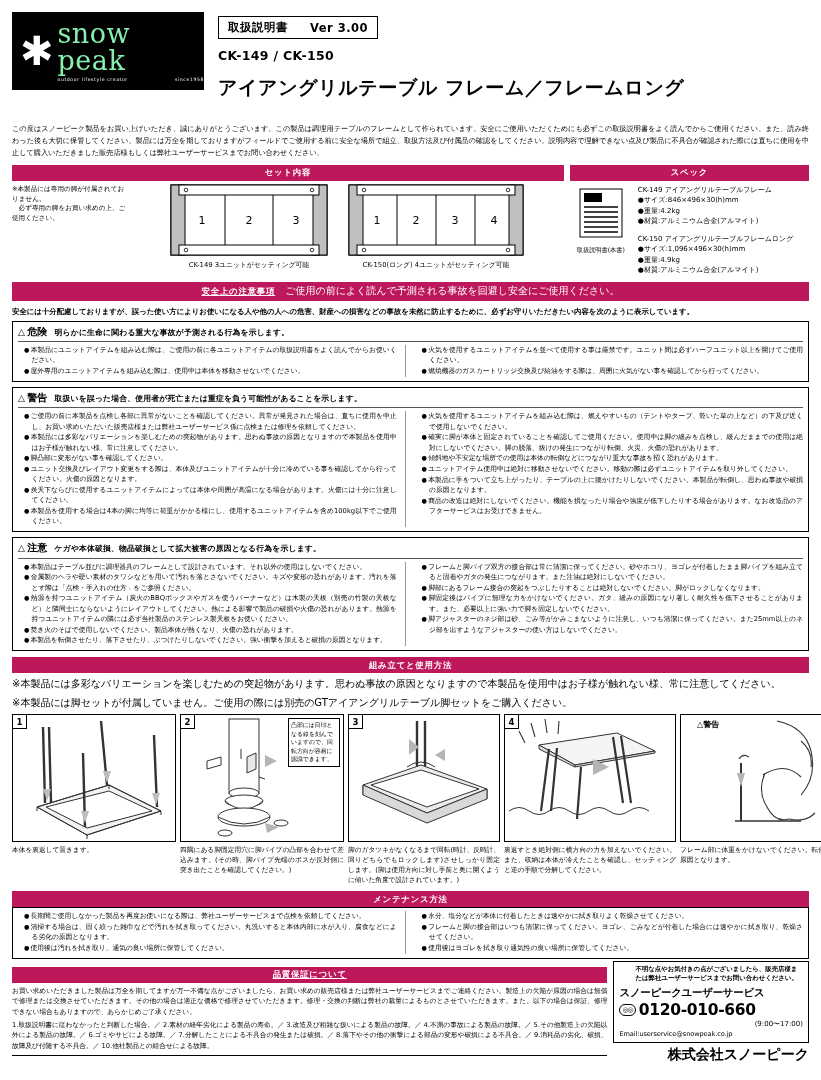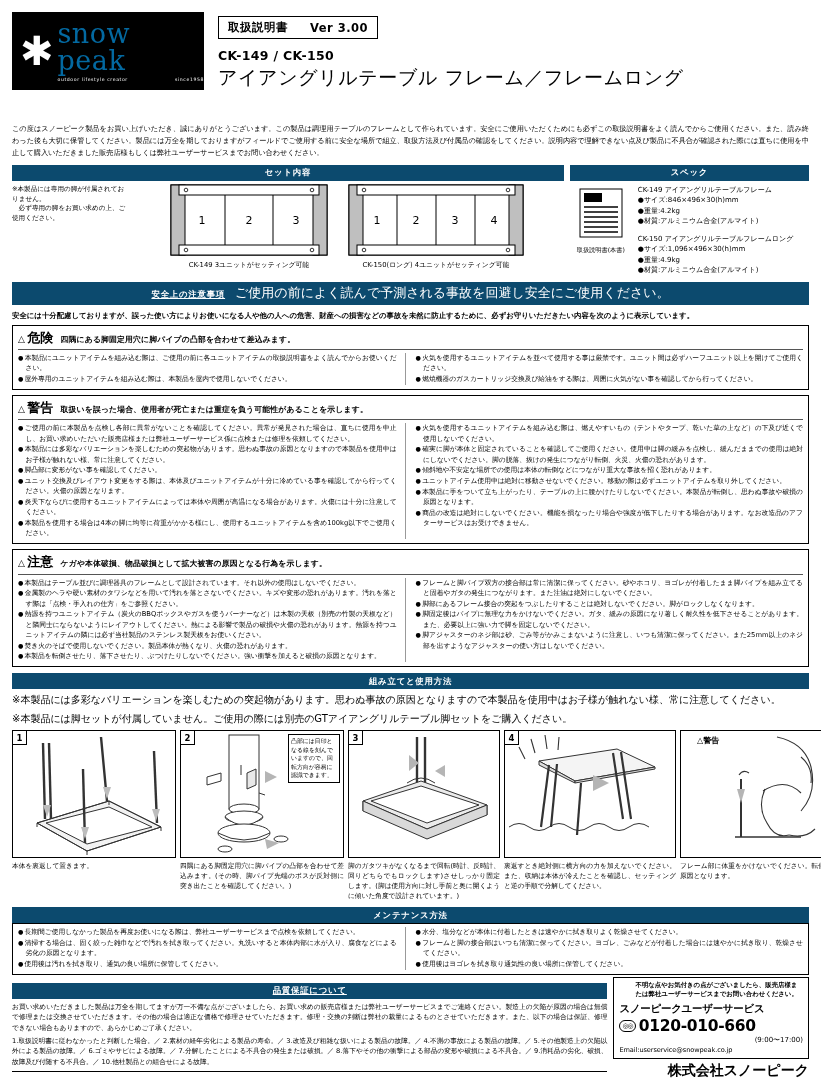--- a/index.html
+++ b/index.html
@@ -37,21 +37,21 @@
     box-sizing: border-box;
   }
   .logo-star {
     color: #fff;
     font-size: 40px;
     line-height: 1;
     margin-right: 4px;
     font-family: "DejaVu Sans", sans-serif;
   }
   .logo-word {
-    color: #0369a1;
+    color: #86efac;
     font-family: "DejaVu Serif", "Liberation Serif", serif;
     font-size: 27px;
     letter-spacing: .5px;
     line-height: 1;
     position: relative;
   }
   .logo-sub {
     display: flex;
     justify-content: space-between;
     font-size: 4.6px;
@@ -72,46 +72,46 @@
     letter-spacing: .5px;
   }
   .model-no {
     font-size: 12.5px;
     font-weight: bold;
     letter-spacing: .3px;
     margin-top: 9px;
   }
   .prod-title {
     font-size: 19px;
-    font-weight: normal;
+    font-weight: bold;
     letter-spacing: .6px;
-    margin-top: 2px;
+    margin-top: 12px;
   }
   
   .intro {
     font-size: 7.2px;
     line-height: 1.65;
     margin-top: 19px;
     letter-spacing: -.05px;
     text-align: justify;
   }
   
   .barblk {
-    background: #0c4a6e;
+    background: #be185d;
     color: #fff;
     text-align: center;
     font-size: 8.4px;
     font-weight: bold;
     padding: 2.5px 0;
     letter-spacing: .8px;
     margin-top: 6px;
   }
   .barblk .sub {
     font-weight: normal;
-    font-size: 13px;
+    font-size: 10px;
     letter-spacing: 0;
     margin-left: 10px;
   }
   .barblk u { text-decoration: underline; }
   
   .sc-wrap { display: flex; gap: 6px; }
   .sc-left { width: 556px; }
   .sc-right { width: 241px; }
   .sc-note {
     font-size: 6.6px;
@@ -144,41 +144,42 @@
   }
   .alert-head {
     font-size: 7.8px;
     font-weight: bold;
     border-bottom: 1px solid #555;
     padding-bottom: 2.5px;
     margin-bottom: 3px;
     letter-spacing: .2px;
   }
   .alert-head .tri { font-size: 9px; margin-right: 2px; }
-  .alert-head .kw { font-size: 13px; margin-right: 7px; }
+  .alert-head .kw { font-size: 10px; margin-right: 7px; }
   .cols2 {
     display: flex;
     gap: 10px;
   }
   .cols2 > div {
     width: 50%;
     box-sizing: border-box;
   }
   .cols2 > div:first-child {
     border-right: 1px solid #999;
     padding-right: 8px;
   }
   ul.bl { list-style: none; margin: 0; padding: 0; }
   ul.bl li {
     font-size: 6.75px;
     line-height: 1.52;
     padding-left: 7.5px;
     text-indent: -7.5px;
     margin-bottom: .5px;
     text-align: justify;
+    margin-left: 6px;
   }
   ul.bl li::before { content: "\25CF"; font-size: 6.2px; margin-right: 1.2px; }
   
   .asm-note { font-size: 10px; line-height: 1.55; margin-top: 3px; }
   .asm-row { display: flex; gap: 4px; margin-top: 4px; }
   .asm-cell {
     border: 1px solid #000;
     box-sizing: border-box;
     position: relative;
     height: 128px;
@@ -376,27 +377,27 @@
     </div>
   </div>
 
   <div class="barblk">
     <u>安全上の注意事項</u><span class="sub">ご使用の前によく読んで予測される事故を回避し安全にご使用ください。</span>
   </div>
   <div class="safety-lead">安全には十分配慮しておりますが、誤った使い方によりお使いになる人や他の人への危害、財産への損害などの事故を未然に防止するために、必ずお守りいただきたい内容を次のように表示しています。</div>
 
   <div class="alertbox">
     <div class="alert-head">
-      <span class="tri">△</span><span class="kw">危険</span><span>四隅にある脚固定用穴に脚パイプの凸部を合わせて差込みます。</span>
+      <span class="tri">△</span><span class="kw">危険</span><span>明らかに生命に関わる重大な事故が予測される行為を示します。</span>
     </div>
     <div class="cols2">
       <div>
         <ul class="bl">
           <li>本製品にユニットアイテムを組み込む際は、ご使用の前に各ユニットアイテムの取扱説明書をよく読んでからお使いください。</li>
-          <li>屋外専用のユニットアイテムを組み込む際は、本製品を屋内で使用しないでください。</li>
+          <li>屋外専用のユニットアイテムを組み込む際は、使用中は本体を移動させないでください。</li>
         </ul>
       </div>
       <div>
         <ul class="bl">
           <li>火気を使用するユニットアイテムを並べて使用する事は厳禁です。ユニット間は必ずハーフユニット以上を開けてご使用ください。</li>
           <li>燃焼機器のガスカートリッジ交換及び給油をする際は、周囲に火気がない事を確認してから行ってください。</li>
         </ul>
       </div>
     </div>
   </div>

